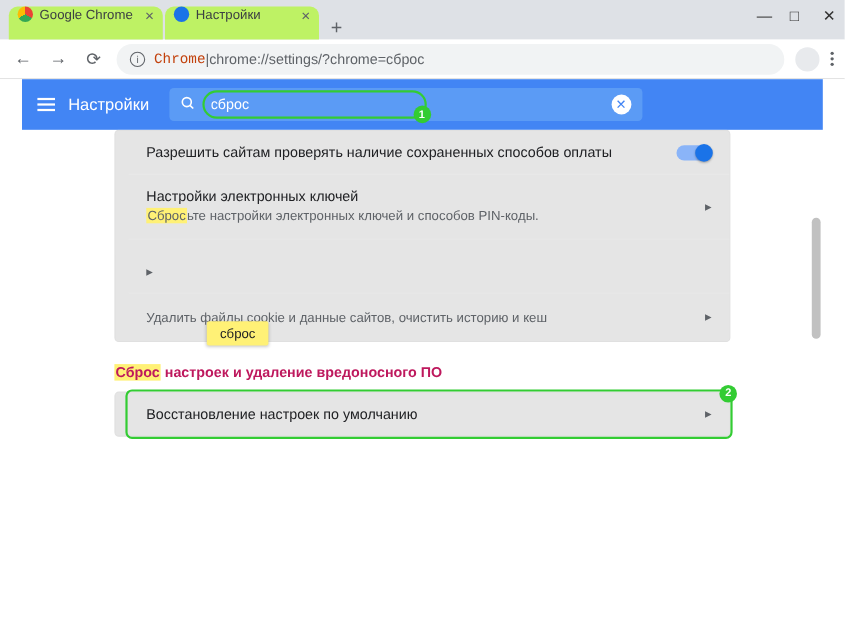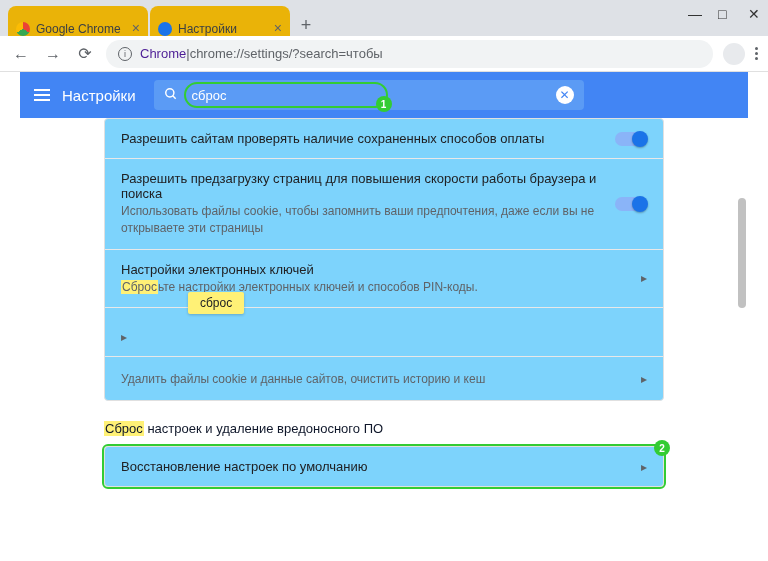--- a/index.html
+++ b/index.html
@@ -2,29 +2,29 @@
 <html><head>
 <meta charset="utf-8">
 <style>
 * { margin: 0; padding: 0; box-sizing: border-box; font-family: 'Segoe UI', Arial, sans-serif; }
 body { background: #fff; width: 768px; height: 561px; overflow: hidden; position: relative; }
 
 .window-controls { position: absolute; top: 8px; right: 8px; display: flex; gap: 18px; }
 .window-controls span { width: 12px; height: 12px; display: inline-block; color: #333; font-size: 14px; line-height: 12px; }
 
 .tabs-bar { height: 36px; background: #dee1e6; display: flex; align-items: flex-end; padding: 4px 8px 0; }
-.tab { background: #eab308; height: 30px; min-width: 140px; border-radius: 8px 8px 0 0; display: flex; align-items: flex-end; padding: 0 8px; font-size: 12px; color: #3c4043; margin-right: 2px; gap: 6px; }
+.tab { background: #bef264; height: 30px; min-width: 140px; border-radius: 8px 8px 0 0; display: flex; align-items: flex-start; padding: 0 8px; font-size: 12px; color: #3c4043; margin-right: 2px; gap: 6px; }
 .tab .favicon { width: 14px; height: 14px; border-radius: 50%; display: inline-block; }
 .tab .tab-close { color: #5f6368; font-size: 14px; cursor: pointer; margin-left: auto; }
 .new-tab { font-size: 18px; color: #5f6368; width: 28px; text-align: center; cursor: pointer; }
 
 .toolbar { height: 36px; background: #fff; display: flex; align-items: center; padding: 0 10px; gap: 10px; border-bottom: 1px solid #e0e0e0; }
 .nav-btn { color: #5f6368; width: 22px; text-align: center; font-size: 16px; cursor: pointer; }
 .addr-bar { flex: 1; height: 28px; background: #f1f3f4; border-radius: 14px; display: flex; align-items: center; padding: 0 12px; font-size: 13px; color: #5f6368; }
-.addr-bar .url-host { color: #4c1d95; }
+.addr-bar .url-host { color: #c2410c; font-family: Liberation Mono, monospace; }
 .addr-bar .info-icon { width: 14px; height: 14px; border: 1.5px solid #5f6368; border-radius: 50%; display: inline-flex; align-items: center; justify-content: center; font-size: 9px; margin-right: 8px; }
 .avatar { width: 22px; height: 22px; background: #e8eaed; border-radius: 50%; }
 .menu-dots { display: flex; flex-direction: column; gap: 2px; }
 .menu-dots i { width: 3px; height: 3px; background: #5f6368; border-radius: 50%; display: block; }
 
 .content-area { height: 489px; background: #fff; display: flex; flex-direction: column; }
 
 .settings-header { height: 46px; background: #4285f4; display: flex; align-items: center; padding: 0 14px; color: #fff; margin: 0 20px; }
 .hamburger { display: flex; flex-direction: column; gap: 3px; margin-right: 12px; cursor: pointer; }
 .hamburger i { width: 16px; height: 2px; background: #fff; display: block; }
@@ -33,33 +33,33 @@
 .search-box .search-icon { color: #fff; font-size: 14px; }
 .search-box input { background: transparent; border: none; color: #fff; font-size: 13px; outline: none; flex: 1; }
 .search-box input::placeholder { color: #cfe0fb; }
 .search-val-wrap { position: relative; padding: 2px 18px 2px 6px; }
 .search-outline { border: 2px solid #33cc33; border-radius: 14px; position: absolute; inset: -2px; pointer-events: none; }
 .badge { position: absolute; width: 16px; height: 16px; background: #33cc33; color: #fff; font-size: 10px; border-radius: 50%; display: flex; align-items: center; justify-content: center; font-weight: bold; }
 .badge-1 { right: -6px; bottom: -6px; }
 .clear-x { width: 18px; height: 18px; background: #fff; border-radius: 50%; color: #4285f4; display: flex; align-items: center; justify-content: center; font-size: 12px; margin-left: auto; cursor: pointer; }
 
 .settings-body { flex: 1; overflow-y: auto; padding: 0 20px; position: relative; }
-.card { background: #7dd3fc; border: 1px solid #e0e0e0; border-radius: 4px; margin: 0 auto 20px; max-width: 560px; }
+.card { background: #e5e5e5; border: 1px solid #e0e0e0; border-radius: 4px; margin: 0 auto 20px; max-width: 560px; padding-left: 12px; }
 .row { padding: 12px 16px; border-bottom: 1px solid #e8e8e8; display: flex; align-items: center; position: relative; gap: 12px; }
 .row:last-child { border-bottom: none; }
 .row-text { flex: 1; }
 .row-title { font-size: 13px; color: #202124; }
 .row-sub { font-size: 12px; color: #5f6368; margin-top: 2px; line-height: 1.4; }
 .toggle { width: 32px; height: 14px; background: #8ab4f8; border-radius: 8px; position: relative; cursor: pointer; flex-shrink: 0; }
 .toggle::after { content: ''; width: 16px; height: 16px; background: #1a73e8; border-radius: 50%; position: absolute; right: -1px; top: -1px; box-shadow: 0 1px 2px rgba(0,0,0,0.3); }
 .ext-icon { color: #5f6368; font-size: 14px; cursor: pointer; }
 .chev { color: #5f6368; font-size: 12px; cursor: pointer; }
 .hl { background: #fff176; padding: 0 1px; }
 
-.section-title { font-size: 13px; color: #0f172a; margin: 6px auto 10px; max-width: 560px; }
+.section-title { font-size: 13px; color: #be185d; margin: 6px auto 10px; max-width: 560px; font-weight: bold; }
 
 .tooltip-box { position: absolute; background: #fff176; padding: 4px 12px; font-size: 12px; color: #202124; border-radius: 2px; top: 174px; left: 188px; box-shadow: 0 1px 3px rgba(0,0,0,0.2); }
 
 .reset-outline { position: relative; }
 .reset-outline .search-outline { inset: -3px; border-radius: 6px; }
 .badge-2 { right: -7px; top: -7px; }
 
 .scrollbar { position: absolute; right: 22px; top: 80px; width: 8px; height: 110px; background: #c1c1c1; border-radius: 4px; }
 </style>
 </head>
@@ -86,21 +86,21 @@
 </div>
 
 <div class="toolbar">
   <span class="nav-btn">←</span>
   <span class="nav-btn">→</span>
   <span class="nav-btn">⟳</span>
   <div class="addr-bar">
     <span class="info-icon">i</span>
     <span class="url-host">Chrome</span>
     <span> | </span>
-    <span>chrome://settings/?search=чтобы</span>
+    <span>chrome://settings/?chrome=сброс</span>
   </div>
   <div class="avatar"></div>
   <div class="menu-dots">
       <i></i>
       <i></i>
       <i></i>
     </div>
 </div>
 
 <div class="content-area">
@@ -132,27 +132,20 @@
 
     <div class="card">
       <div class="row">
         <div class="row-text">
             <div class="row-title">Разрешить сайтам проверять наличие сохраненных способов оплаты</div>
           </div>
         <div class="toggle"></div>
       </div>
       <div class="row">
         <div class="row-text">
-          <div class="row-title">Разрешить предзагрузку страниц для повышения скорости работы браузера и поиска</div>
-          <div class="row-sub">Использовать файлы cookie, чтобы запомнить ваши предпочтения, даже если вы не открываете эти страницы</div>
-        </div>
-        <div class="toggle"></div>
-      </div>
-      <div class="row">
-        <div class="row-text">
           <div class="row-title">Настройки электронных ключей</div>
           <div class="row-sub"><span class="hl">Сброс</span><span>ьте настройки электронных ключей и способов PIN-коды.</span></div>
         </div>
         <span class="chev">▸</span>
       </div>
       <div class="row" style="padding-top:22px">
         <span class="chev">▸</span>
       </div>
       <div class="row">
         <div class="row-text">

